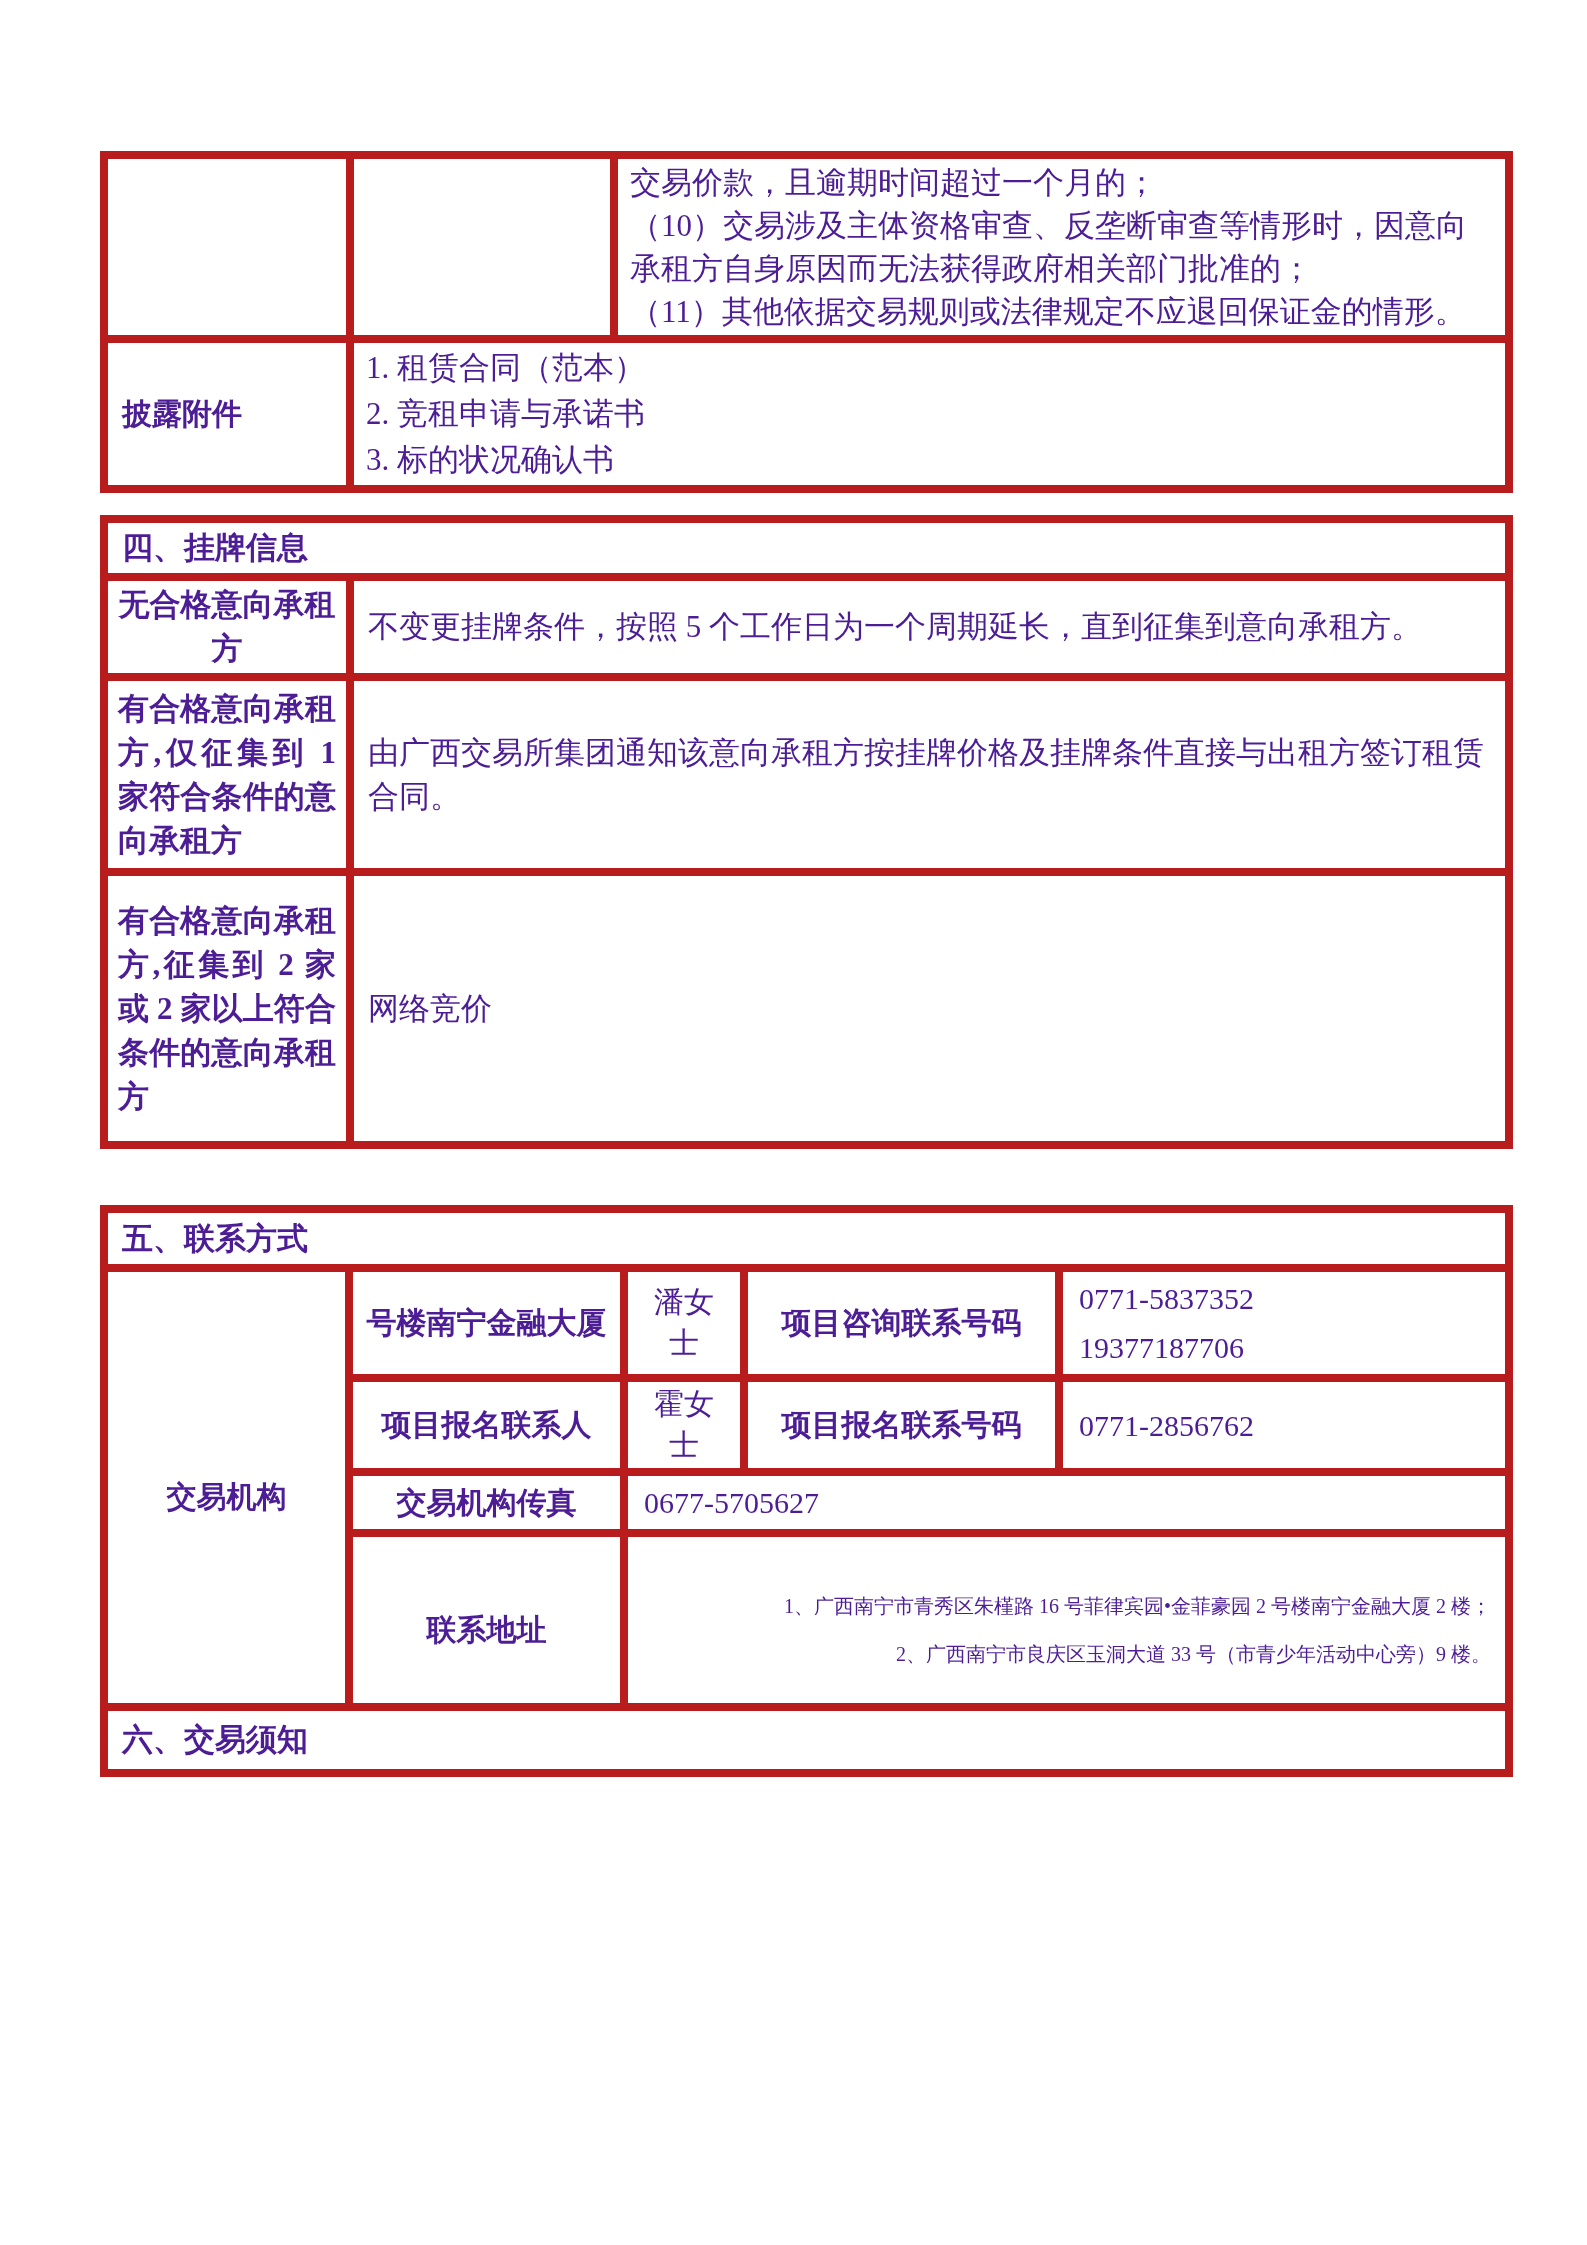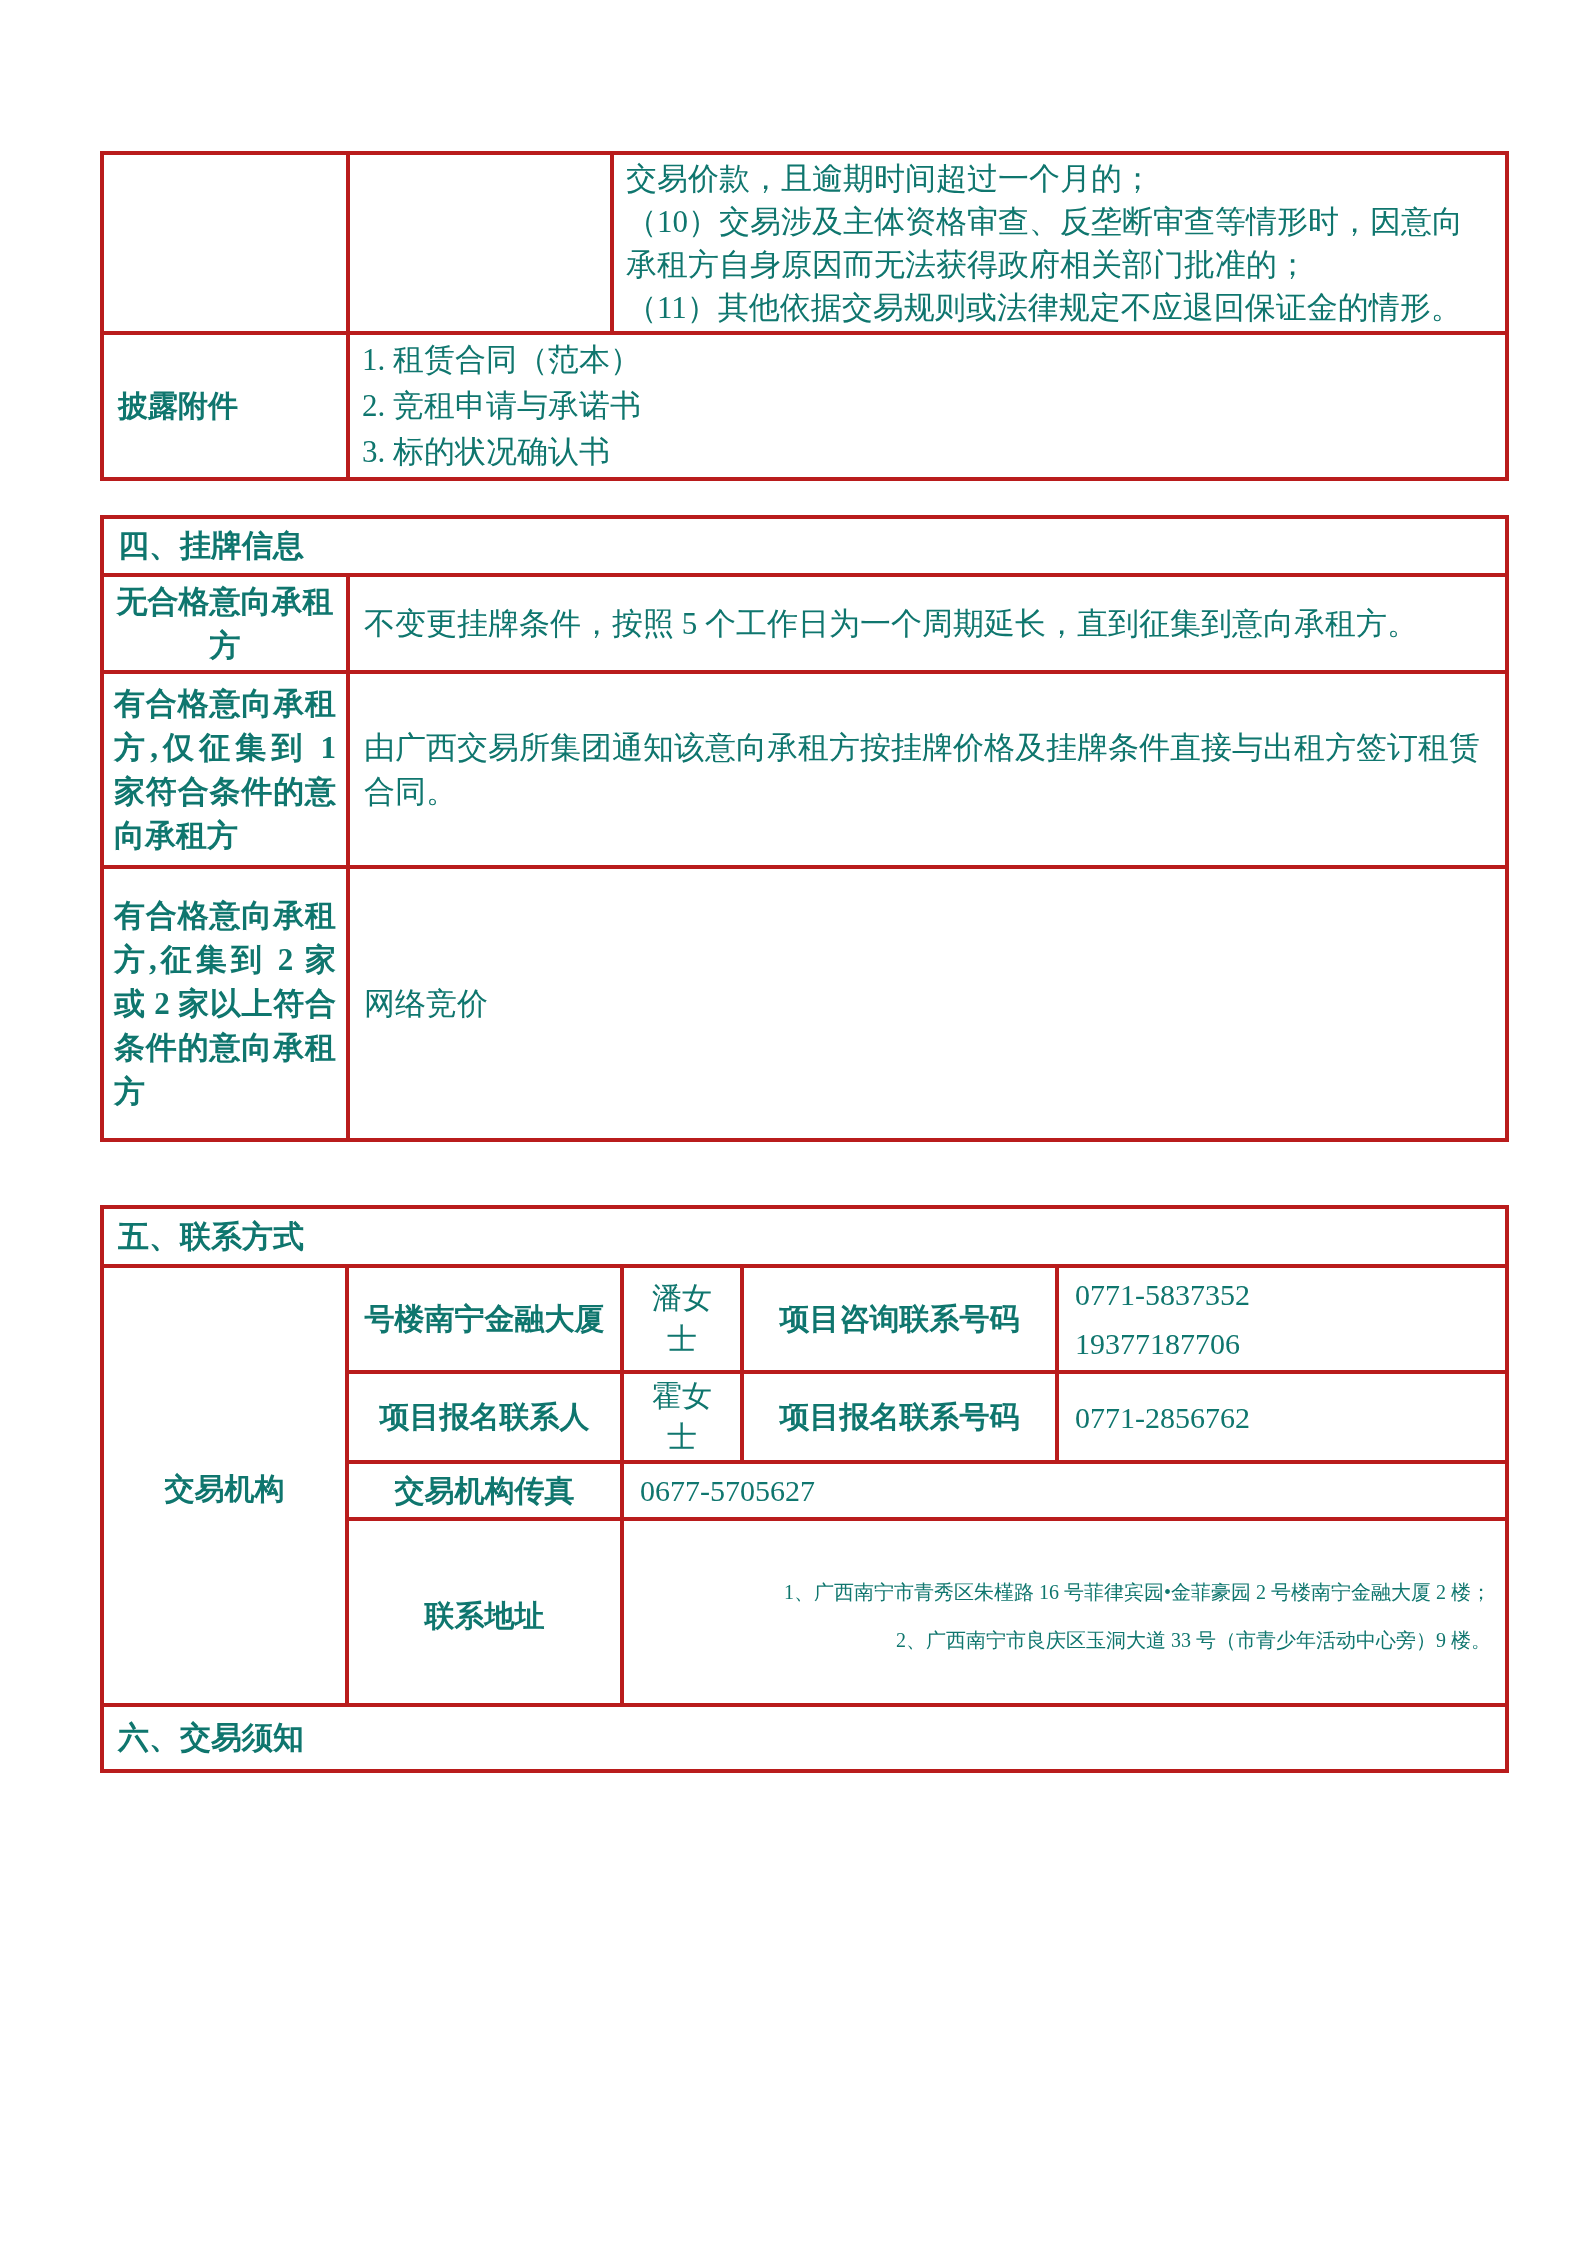--- a/index.html
+++ b/index.html
@@ -13,24 +13,24 @@
   }
   table.doc {
     position: absolute;
     left: 100px;
     width: 1405px;
     border-collapse: collapse;
     table-layout: fixed;
     background: #ffffff;
   }
   table.doc td {
-    border: 4px solid #b91c1c;
+    border: 8px solid #b91c1c;
     vertical-align: middle;
     font-size: 31px;
-    color: #0f766e;
+    color: #4c1d95;
     overflow: hidden;
   }
   .ctr    { text-align: center; }
   .jst    { text-align: justify; text-align-last: left; text-justify: inter-character; }
   .left   { text-align: left; }
   .sect   { font-weight: bold; font-size: 30px; padding: 4px 6px 4px 14px; }
   
   .t1 .clauses   { line-height: 43px; padding: 2px 12px; vertical-align: middle; }
   .t1 .disc-lbl  { font-weight: bold; font-size: 30px; padding-left: 14px; }
   .t1 .disc-list { line-height: 46px; padding: 2px 12px; }

